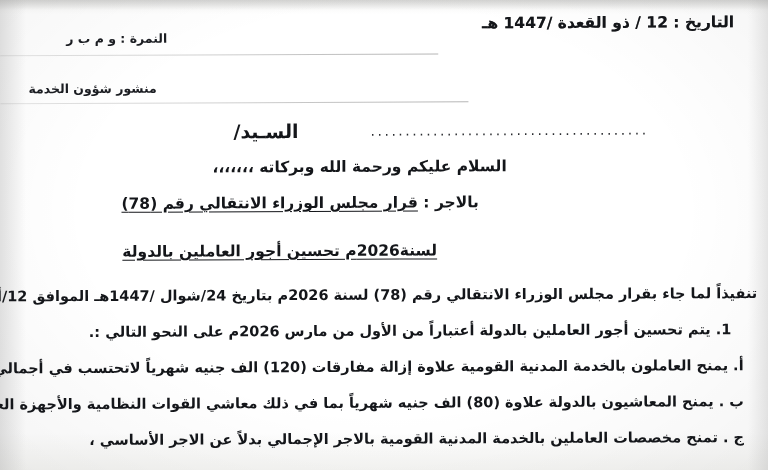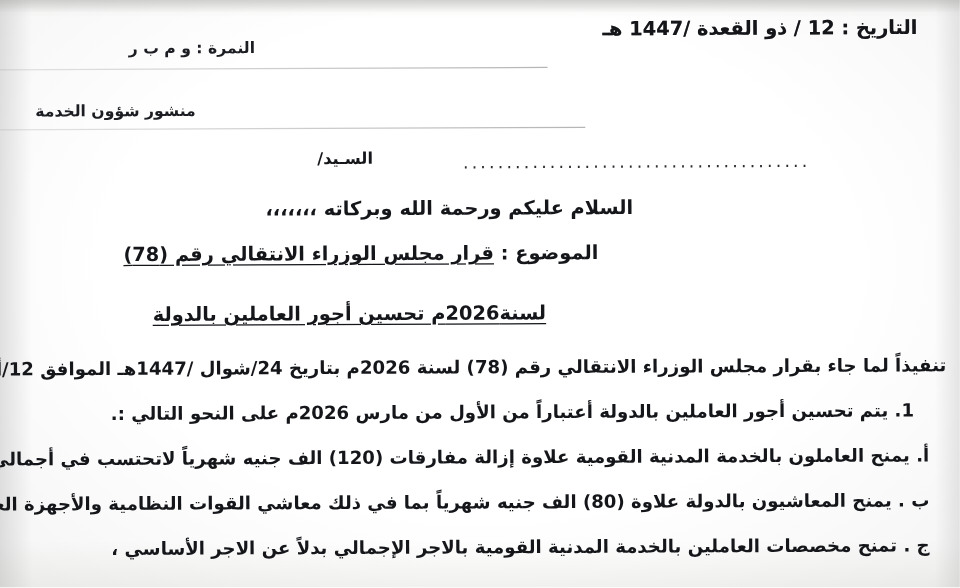--- a/index.html
+++ b/index.html
@@ -64,41 +64,41 @@
   
   .vstamp{
     position:absolute;
     font-size:12.5px;
     font-weight:600;
     color:#1b1d22;
     white-space:nowrap;
     transform-origin:center;
   }
   .vstamp.num{
-    left:66px; top:28px;margin-left:37px;
+    left:66px; top:28px;
   }
   .vstamp.dept{
     left:28px; top:78px;
   }
 
   
   .rule{
     position:absolute;
     height:1px;
     background:linear-gradient(to left, rgba(120,120,120,.55), rgba(120,120,120,.18));
   }
   .rule.r1{ left:0; right:330px; top:52px; }
   .rule.r2{ left:0; right:300px; top:100px; }
 
   
   .addressee{
     position:absolute;
     right:470px;
     top:118px;
-    font-size:13px;
+    font-size:19px;
     font-weight:700;
     white-space:nowrap;
   }
   .dots{
     position:absolute;
     right:120px;
     top:121px;
     font-size:14px;
     letter-spacing:2.5px;
     color:#2a2c30;
@@ -177,21 +177,21 @@
 
     <div class="vstamp num">النمرة : و م ب ر</div>
     <div class="vstamp dept">منشور شؤون الخدمة</div>
 
     <div class="addressee">السـيد/</div>
     <div class="dots">........................................</div>
 
     <div class="greeting">السلام عليكم ورحمة الله وبركاته ،،،،،،،</div>
 
     <div class="subject">
-      <span>الموضوع :</span>
+      <span>بالاجر :</span>
       <u>قرار مجلس الوزراء الانتقالي رقم (78)</u>
     </div>
 
     <div class="subject2">لسنة2026م تحسين أجور العاملين بالدولة</div>
 
     <div class="body">
       <p>تنفيذاً لما جاء بقرار مجلس الوزراء الانتقالي رقم (78) لسنة 2026م بتاريخ 24/شوال /1447هـ الموافق 12/أبريل /2026م ، ف</p>
       <p class="indent">1. يتم تحسين أجور العاملين بالدولة أعتباراً من الأول من مارس 2026م على النحو التالي :.</p>
       <p class="sub">أ. يمنح العاملون بالخدمة المدنية القومية علاوة إزالة مفارقات (120) الف جنيه شهرياً لاتحتسب في أجمالي المرتب ،</p>
       <p class="sub">ب . يمنح المعاشيون بالدولة علاوة (80) الف جنيه شهرياً بما في ذلك معاشي القوات النظامية  والأجهزة العدلية</p>

